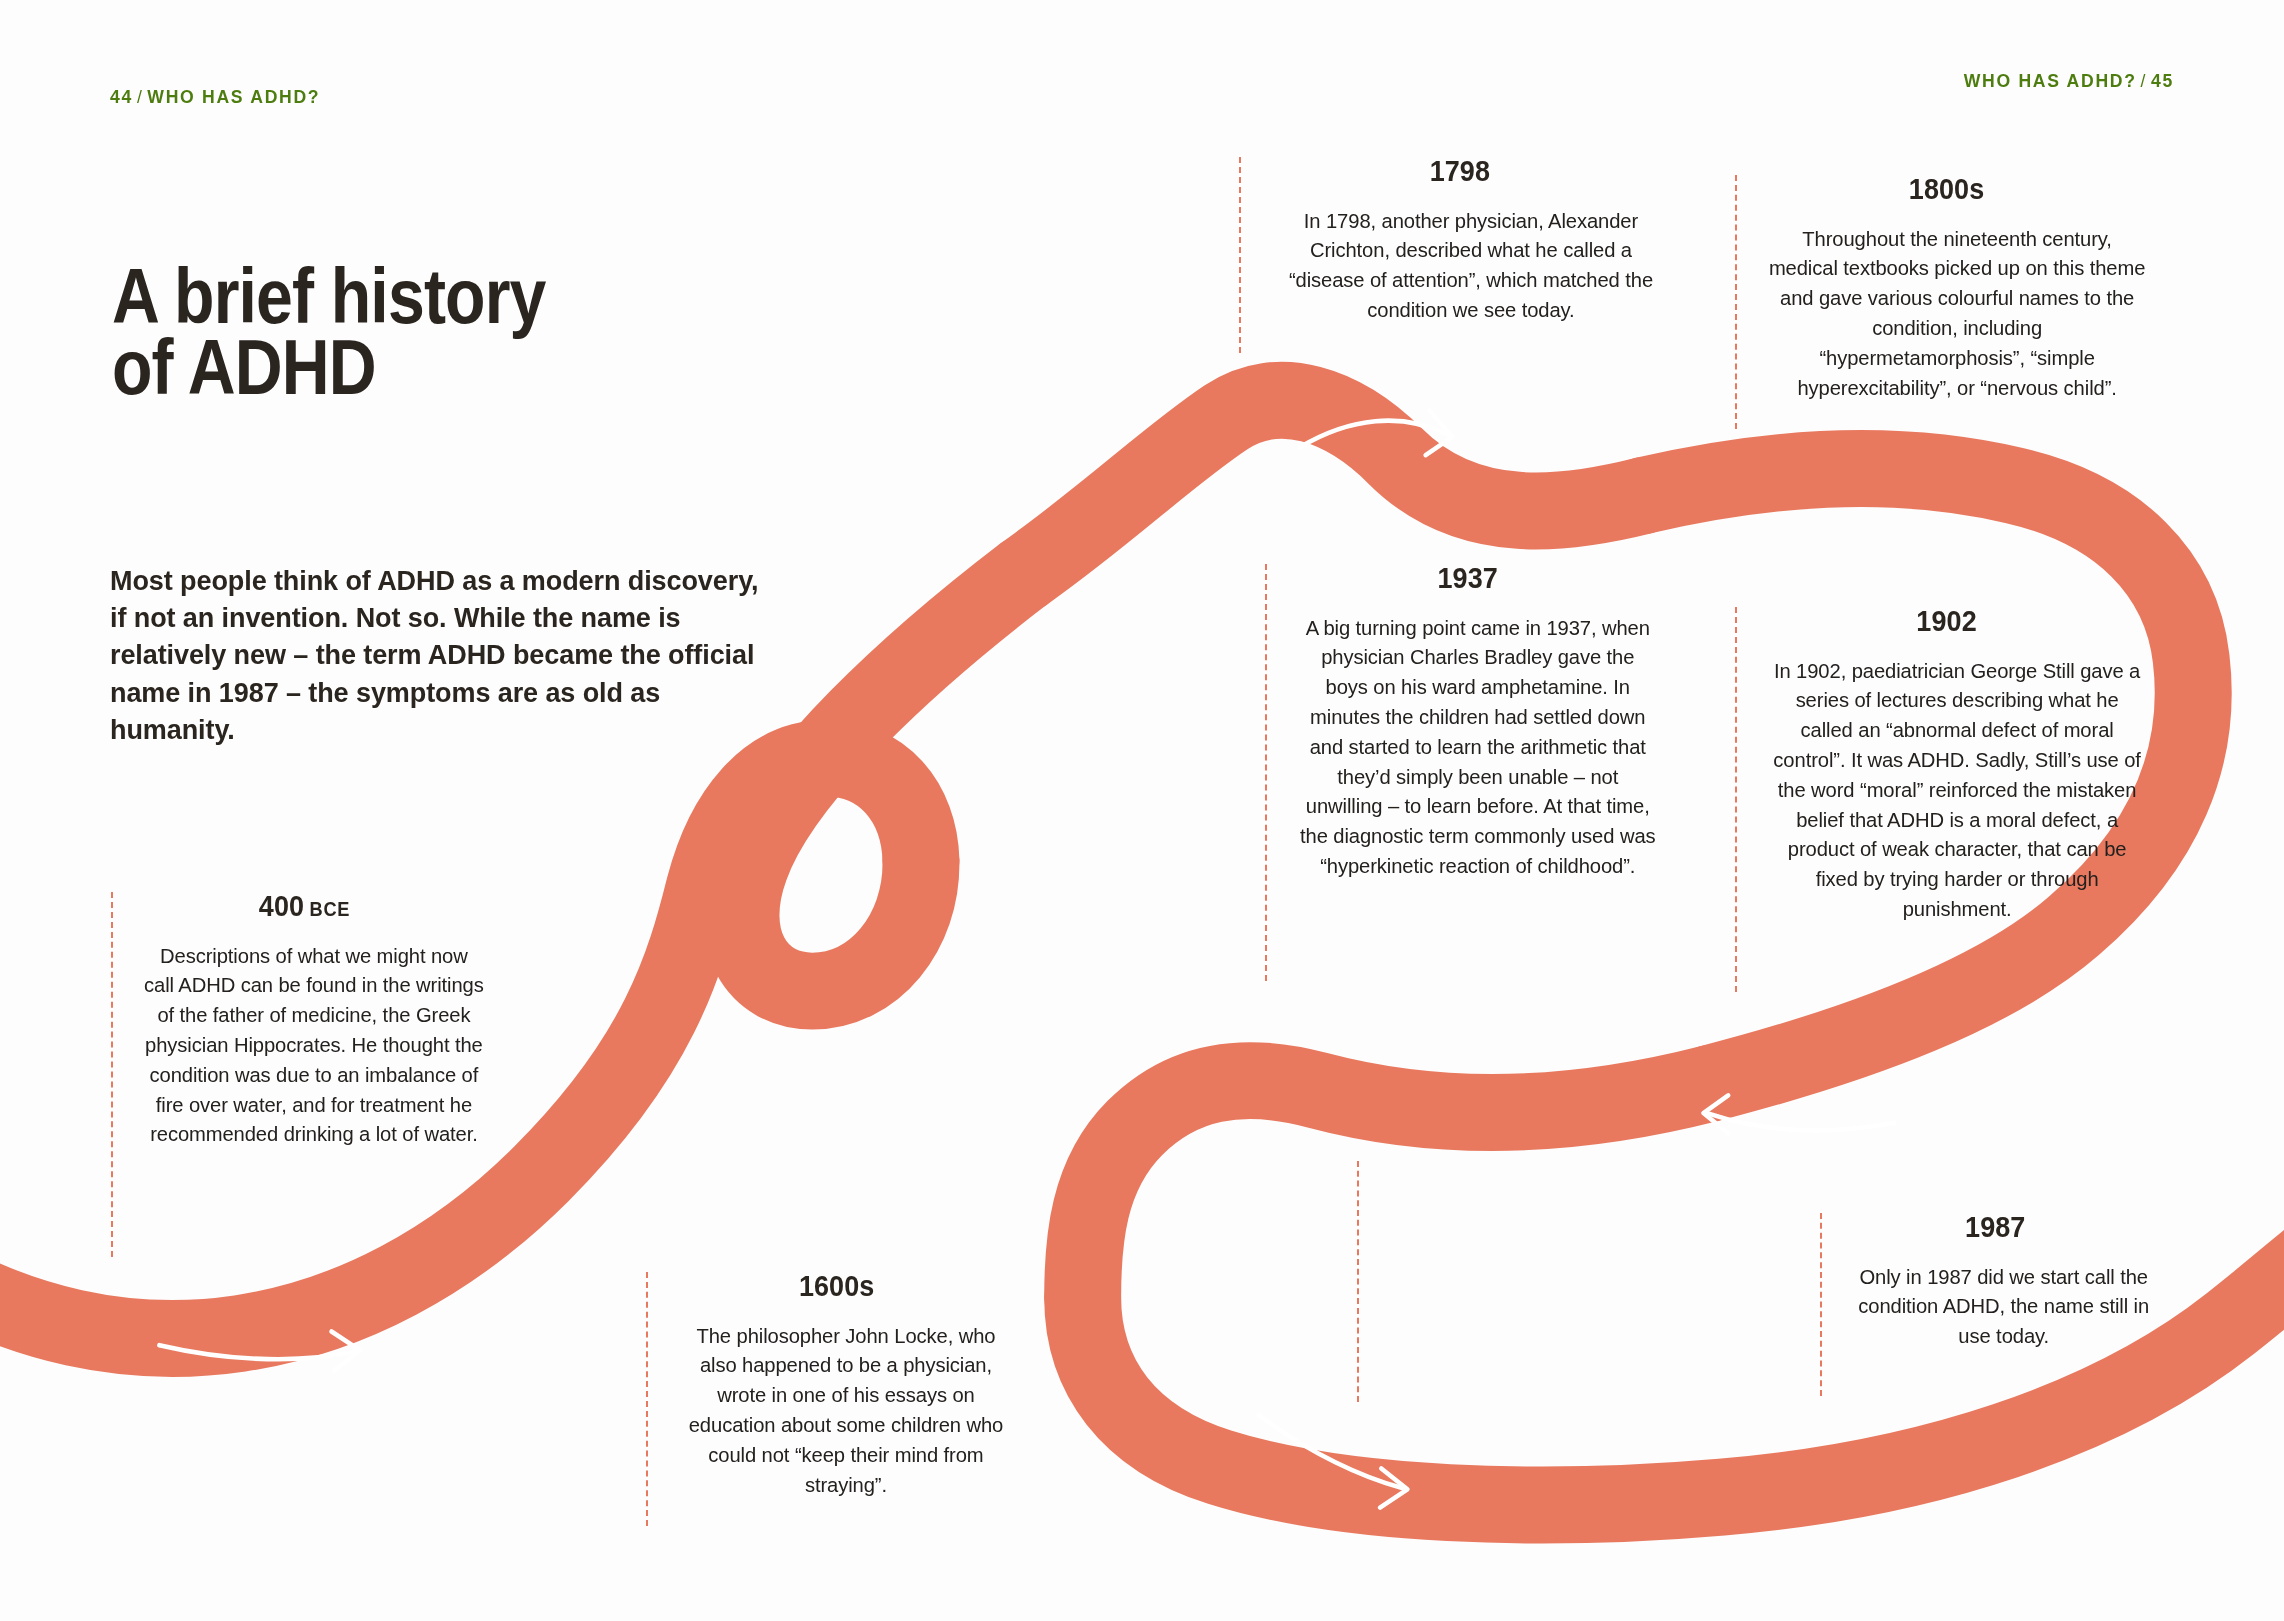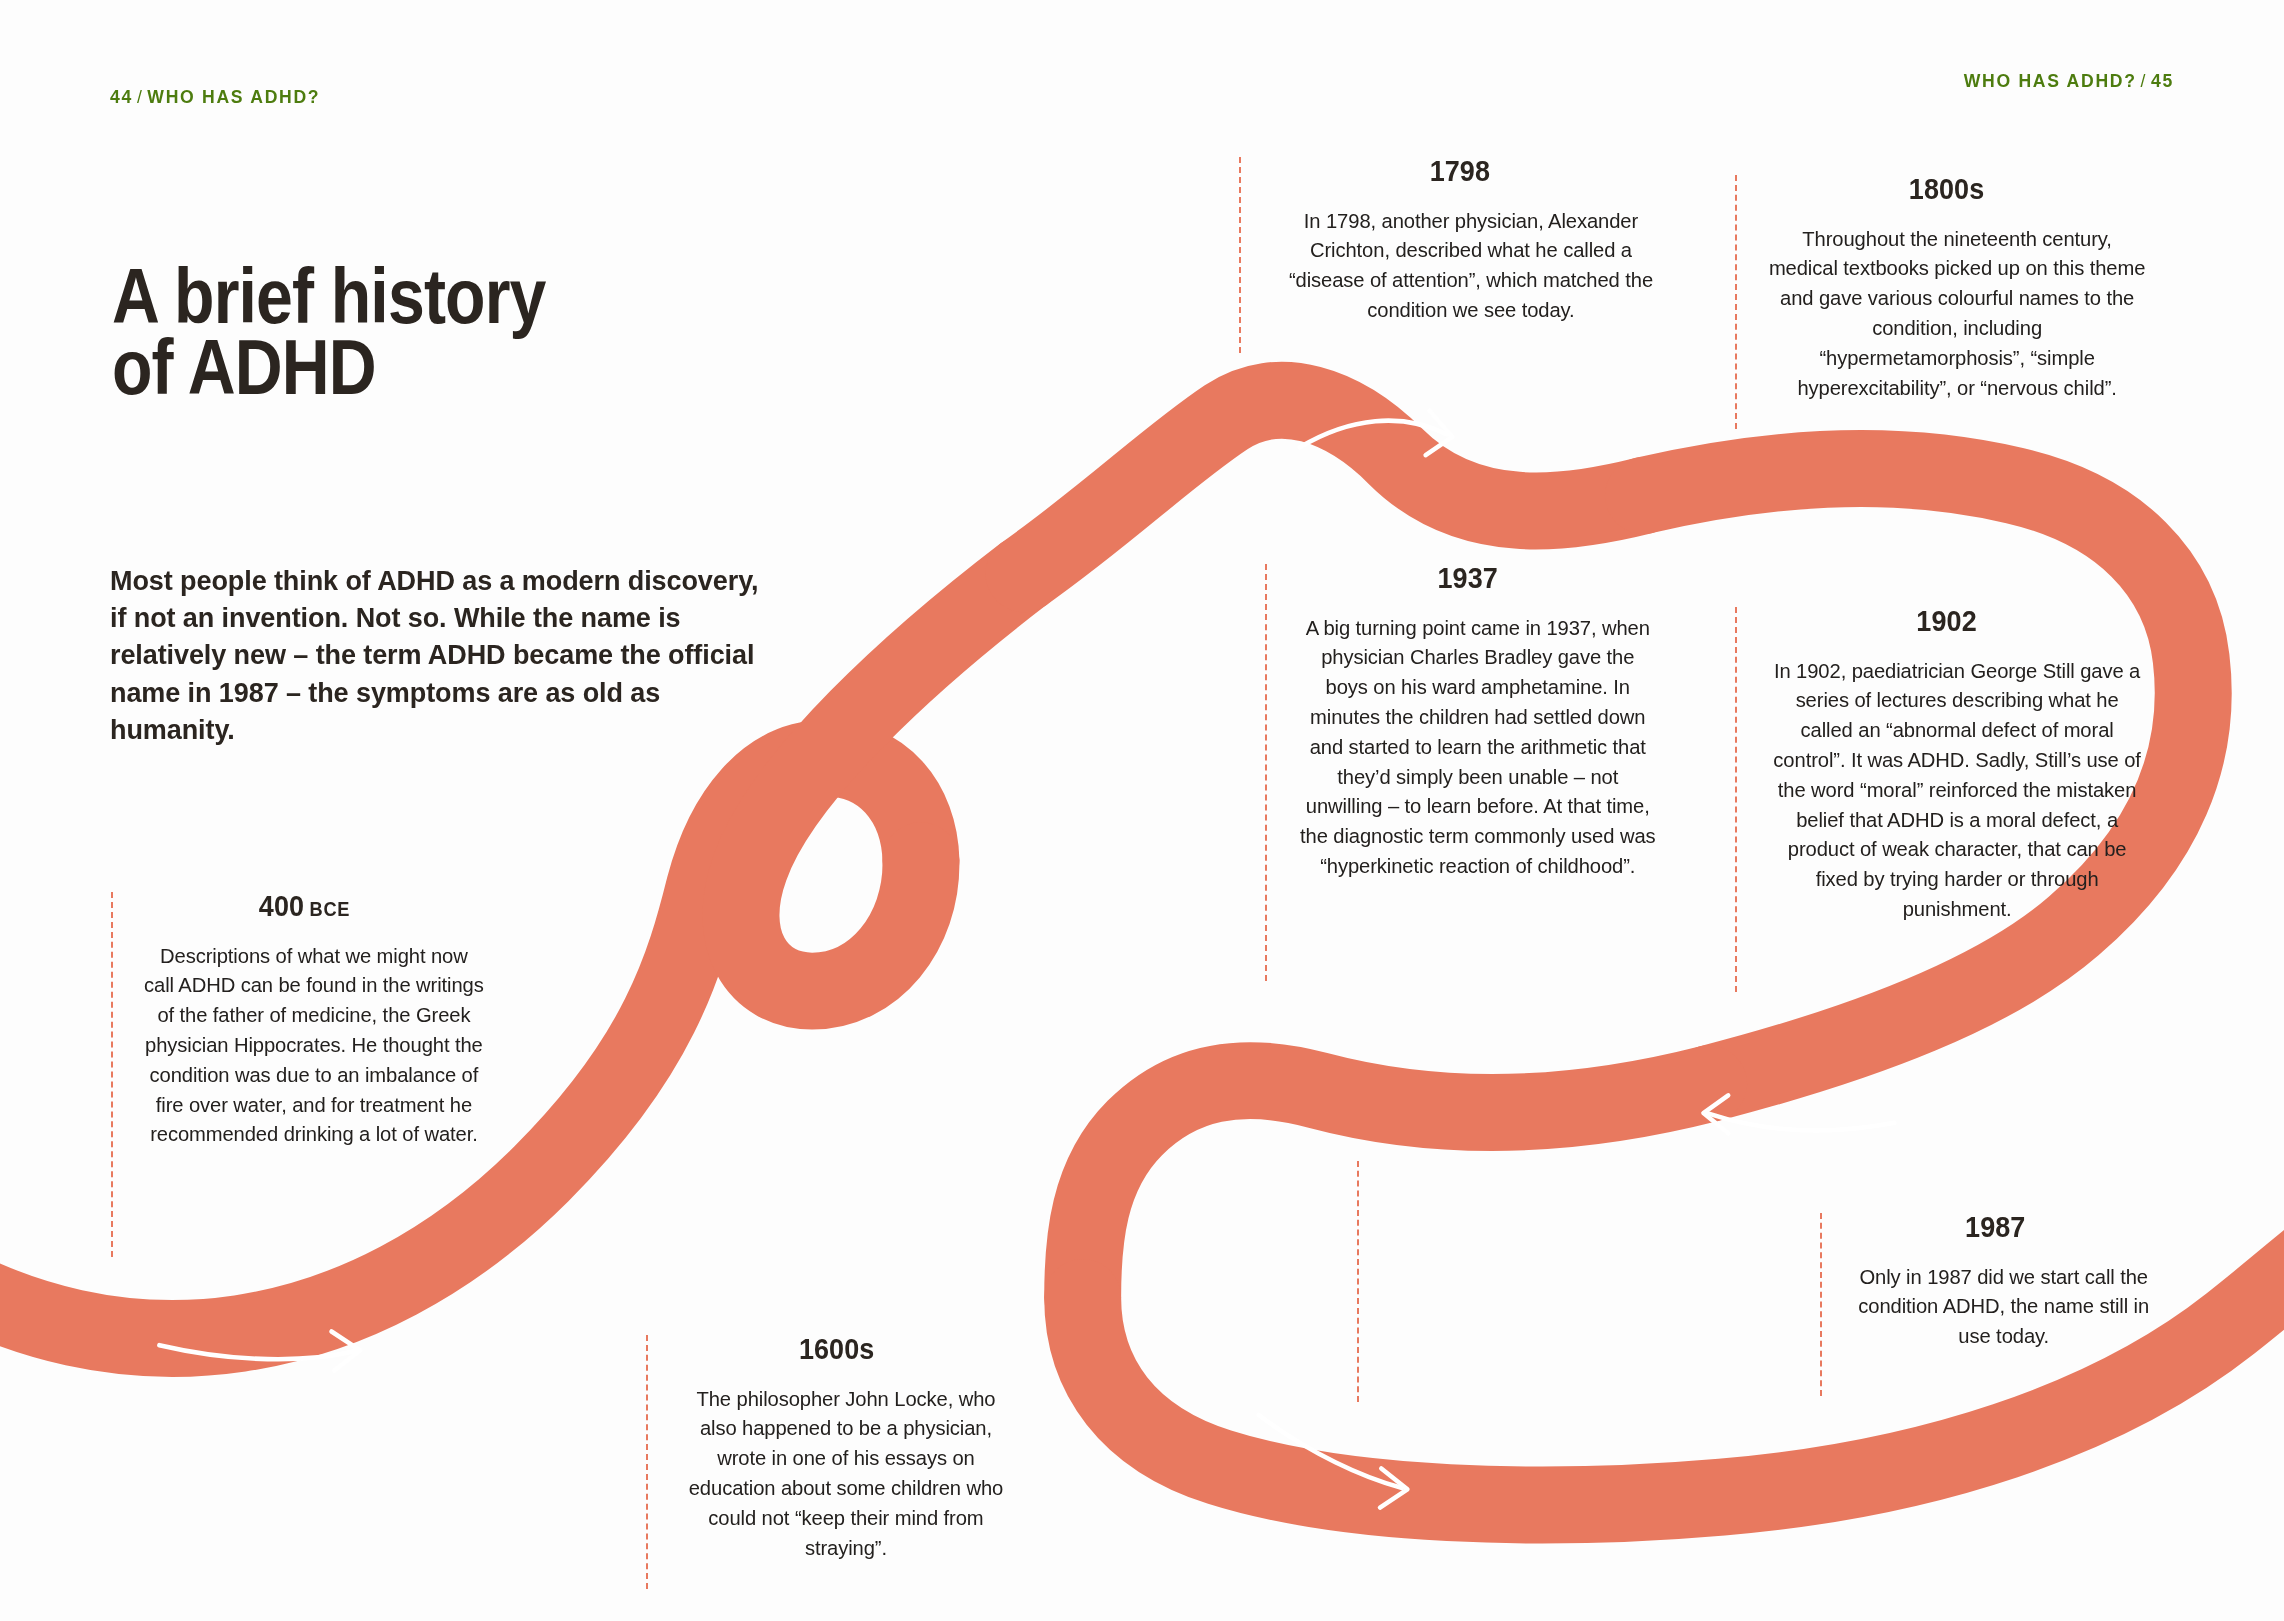--- a/index.html
+++ b/index.html
@@ -98,21 +98,21 @@
     font-size:20.5px;
     line-height:1.455;
     letter-spacing:-0.1px;
     color:#23201e;
     transform:scaleX(0.985);
     transform-origin:left top;
   }
 
   
   #entry-400bce{left:111px;top:892px;width:378px;height:365px;}
-  #entry-1600s{left:646px;top:1335px;width:372px;height:254px;}
+  #entry-1600s{left:646px;top:1272px;width:372px;height:254px;}
   #entry-1798 {left:1239px;top:157px; width:437px;height:196px;}
   #entry-1800s{left:1735px;top:139px; width:417px;height:254px;margin-top:36px;}
   #entry-1937 {left:1265px;top:564px; width:398px;height:417px;}
   #entry-1902 {left:1735px;top:607px; width:417px;height:385px;}
   #entry-1981 {left:1357px;top:1161px;width:346px;height:241px;}
   #entry-1987 {left:1820px;top:1213px;width:339px;height:183px;}
 </style>
 </head>
 <body>
 

